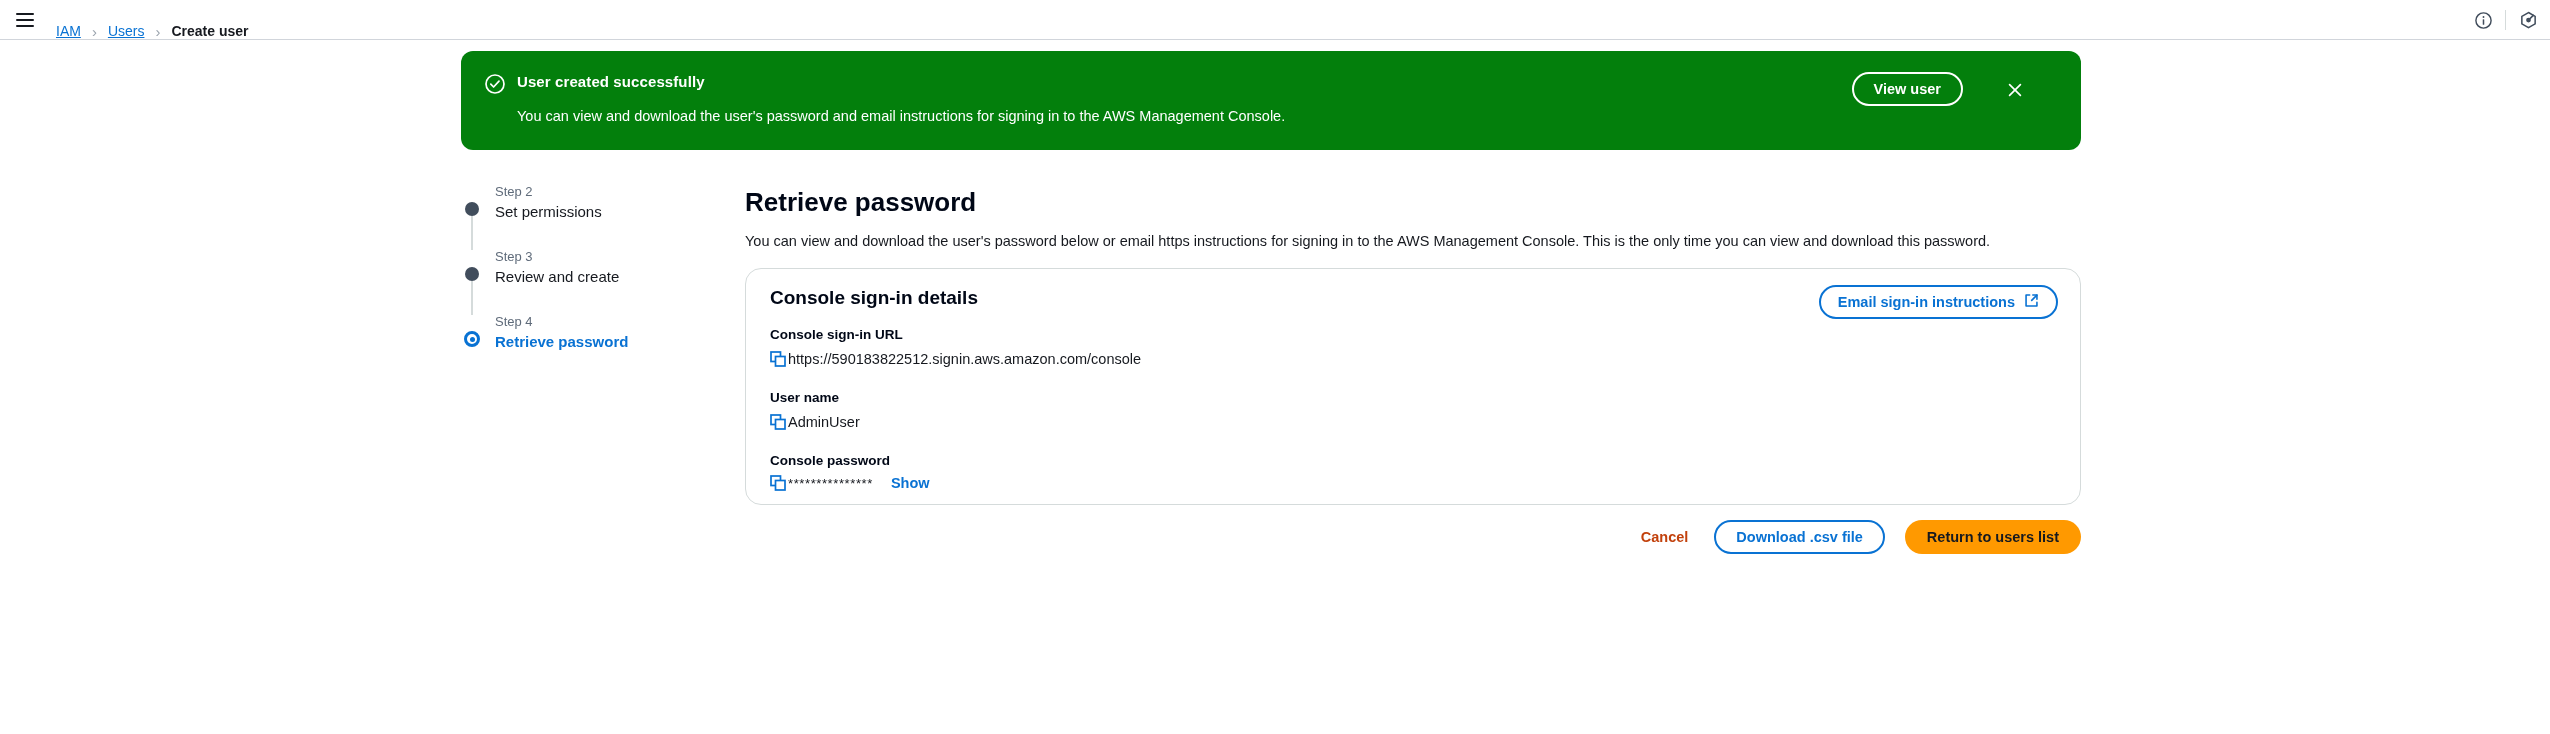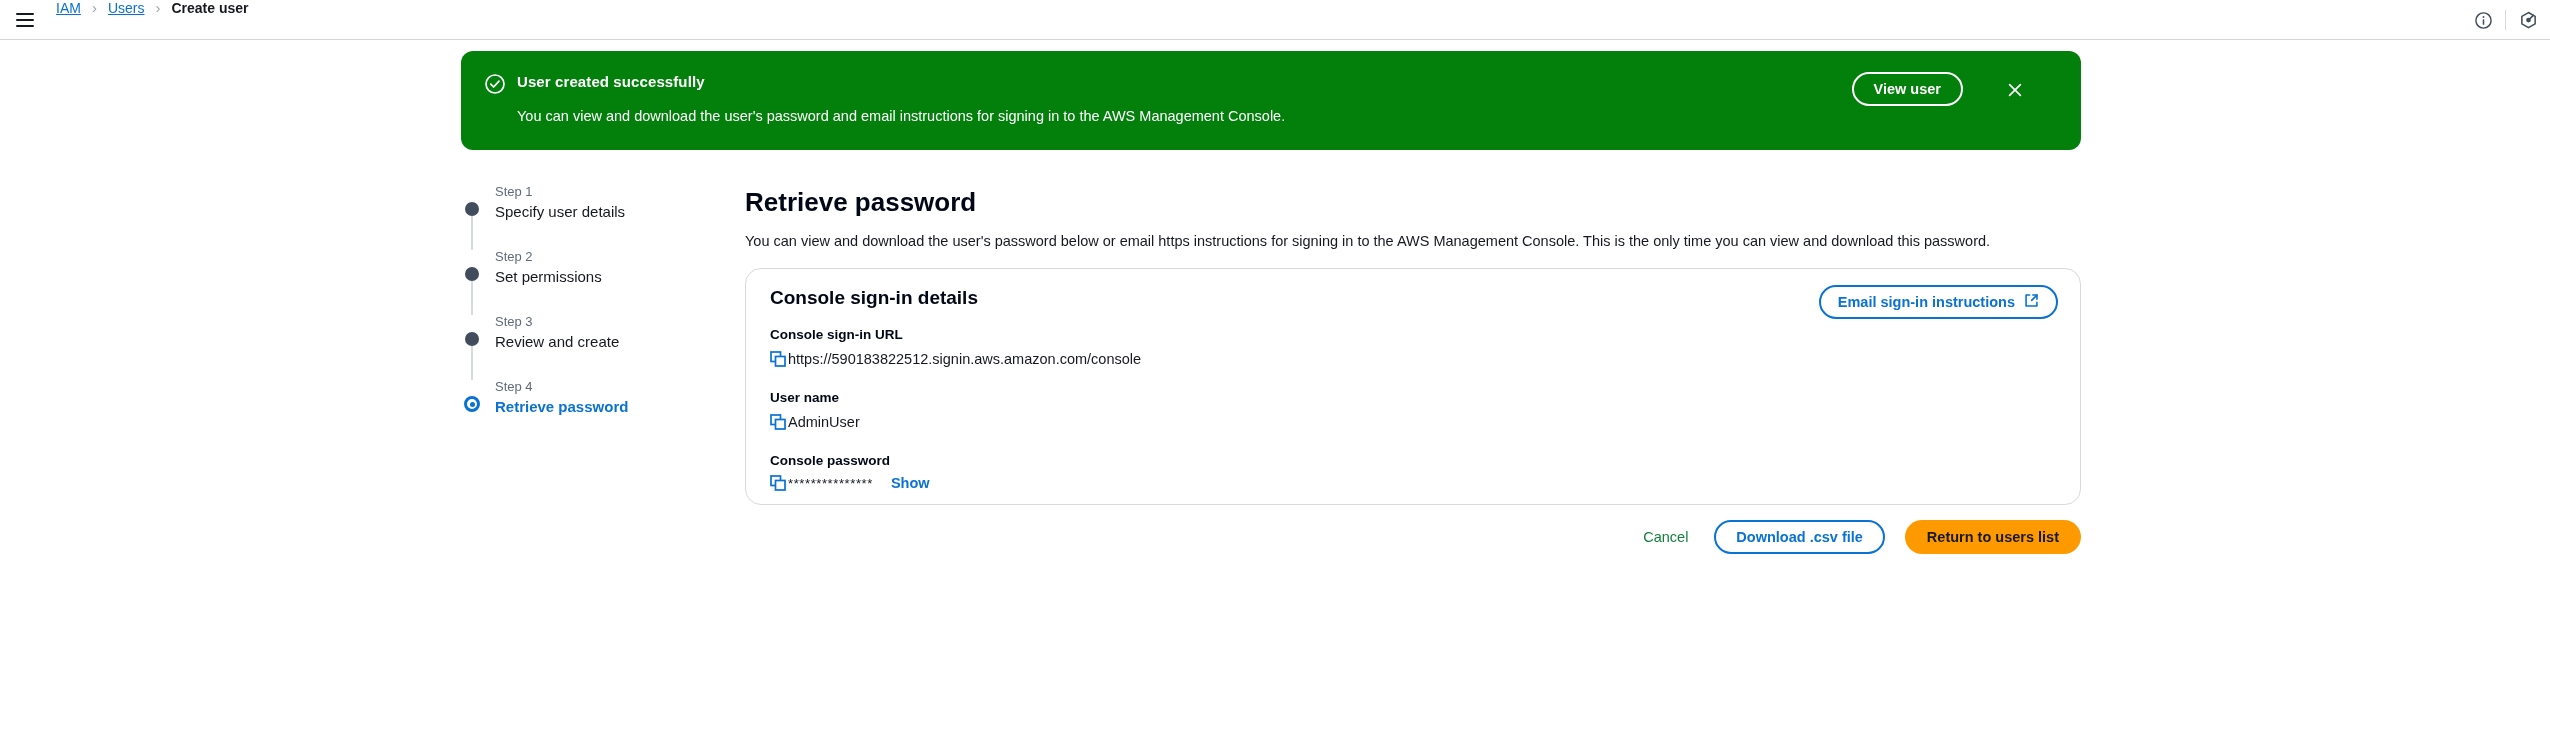--- a/index.html
+++ b/index.html
@@ -19,21 +19,21 @@
     display: flex; align-items: center;
   }
   .hamburger {
     margin-left: 12px; width: 26px; height: 26px;
     display: flex; flex-direction: column; justify-content: center; align-items: center; gap: 4px;
     cursor: pointer;
   }
   .hamburger span { display:block; width: 18px; height: 2px; background: #16191f; border-radius: 1px; }
 
   .breadcrumb {
-    display: flex; align-items: flex-start; margin-left: 18px; font-size: 14px; height: 100%;
+    display: flex; align-items: flex-end; margin-left: 18px; font-size: 14px; height: 100%;
   }
   .crumb-link {
     color: #0972d3; text-decoration: underline; cursor: pointer; white-space: nowrap;
   }
   .crumb-current { color: #16191f; font-weight: 700; white-space: nowrap; }
   .crumb-sep {
     color: #9aa3ad; margin: 0 11px; font-size: 15px; line-height: 1; user-select: none;
   }
 
   .topbar-right {
@@ -122,21 +122,21 @@
   .copy-icon { width: 16px; height: 16px; flex: 0 0 16px; cursor: pointer; }
   .mask { font-size: 13px; color: #16191f; letter-spacing: .6px; }
   .show-link { color: #0972d3; font-size: 14.5px; font-weight: 700; cursor: pointer; margin-left: 16px; }
 
   
   .actions {
     position: absolute; left: 745px; top: 519px; width: 1336px; height: 36px;
     display: flex; align-items: center; justify-content: flex-end; gap: 20px;
   }
   .btn-link {
-    color: #15803d; font-size: 14.5px; font-weight: 400; cursor: pointer; padding: 0 6px;
+    color: #c2410c; font-size: 14.5px; font-weight: 700; cursor: pointer; padding: 0 6px;
   }
   .btn-normal {
     height: 34px; padding: 0 20px; display: flex; align-items: center; justify-content: center;
     border: 2px solid #0972d3; border-radius: 20px; background: #fff;
     color: #0972d3; font-size: 14.5px; font-weight: 700; cursor: pointer; white-space: nowrap;
   }
   .btn-primary {
     height: 34px; padding: 8px 22px; display: flex; align-items: center; justify-content: center;
     border: none; border-radius: 20px; background: #ff9900;
     color: #16191f; font-size: 14.5px; font-weight: 700; cursor: pointer; white-space: nowrap;
@@ -193,26 +193,20 @@
     <div class="view-user-btn">View user</div>
     <div class="flash-close">
       <svg width="18" height="18" viewBox="0 0 18 18" fill="none">
         <path d="M3.6 3.6 L14.4 14.4 M14.4 3.6 L3.6 14.4" stroke="#ffffff" stroke-width="1.7" stroke-linecap="round"></path>
       </svg>
     </div>
   </div>
 
   <div class="steps">
 
-    <div class="step">
-      <div class="dot"></div>
-      <div class="connector"></div>
-      <div class="step-label">Step 1</div>
-      <div class="step-title">Specify user details</div>
-    </div>
 
     <div class="step">
       <div class="dot"></div>
       <div class="connector"></div>
       <div class="step-label">Step 2</div>
       <div class="step-title">Set permissions</div>
     </div>
 
     <div class="step">
       <div class="dot"></div>

